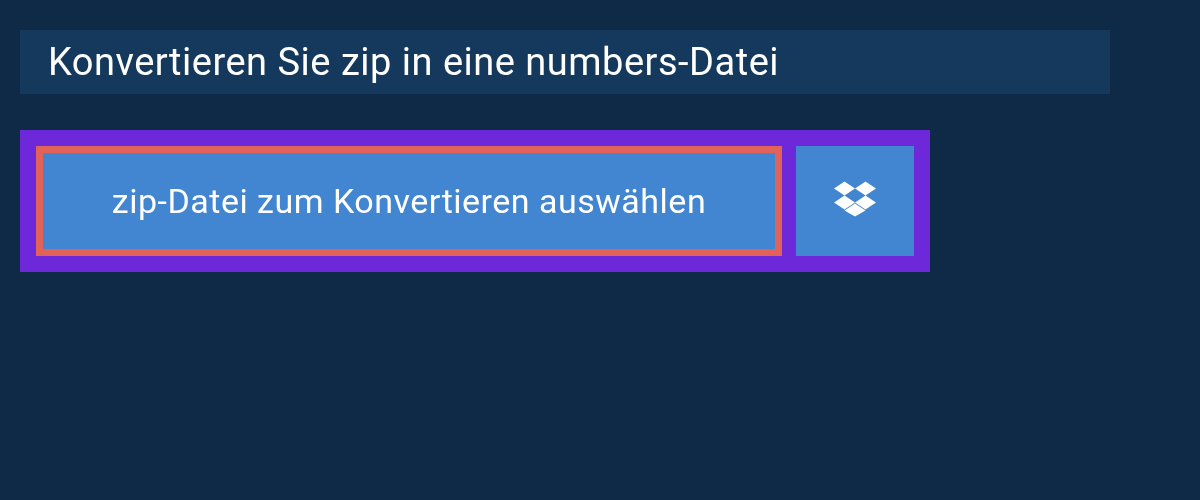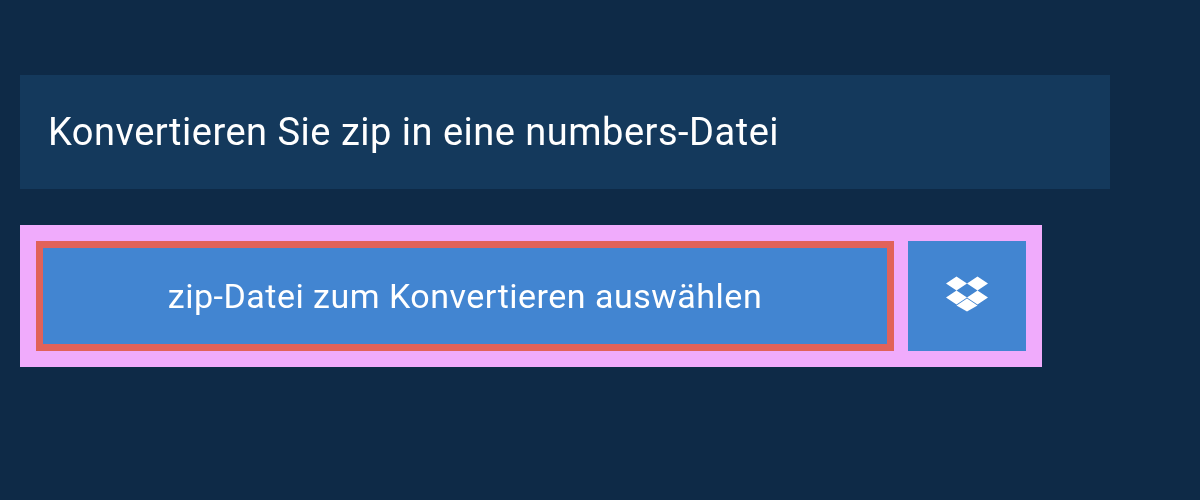--- a/index.html
+++ b/index.html
@@ -12,38 +12,37 @@
       height: 500px;
       background-color: #0e2a47;
       font-family: -apple-system, BlinkMacSystemFont, "Segoe UI", Roboto, sans-serif;
       overflow: hidden;
     }
     .container {
       padding: 30px 20px;
     }
     .title-bar {
       background-color: #14395c;
-      padding: 35px 28px;
+      padding: 10px 28px;
       display: inline-block;
       min-width: 1090px;
-      margin-top: 45px;
     }
     .title-text {
       color: #ffffff;
       font-size: 38px;
       font-weight: 400;
       letter-spacing: 0.5px;
     }
     .button-row {
       margin-top: 36px;
-      background-color: #f0abfc;
+      background-color: #6d28d9;
       padding: 16px;
       display: flex;
       gap: 14px;
-      width: 1022px;
+      width: 910px;
       align-items: stretch;
     }
     .select-file-button {
       background-color: #4285d1;
       border: 7px solid #e16259;
       color: #ffffff;
       font-size: 34px;
       font-weight: 400;
       padding: 28px 38px;
       flex: 1;

